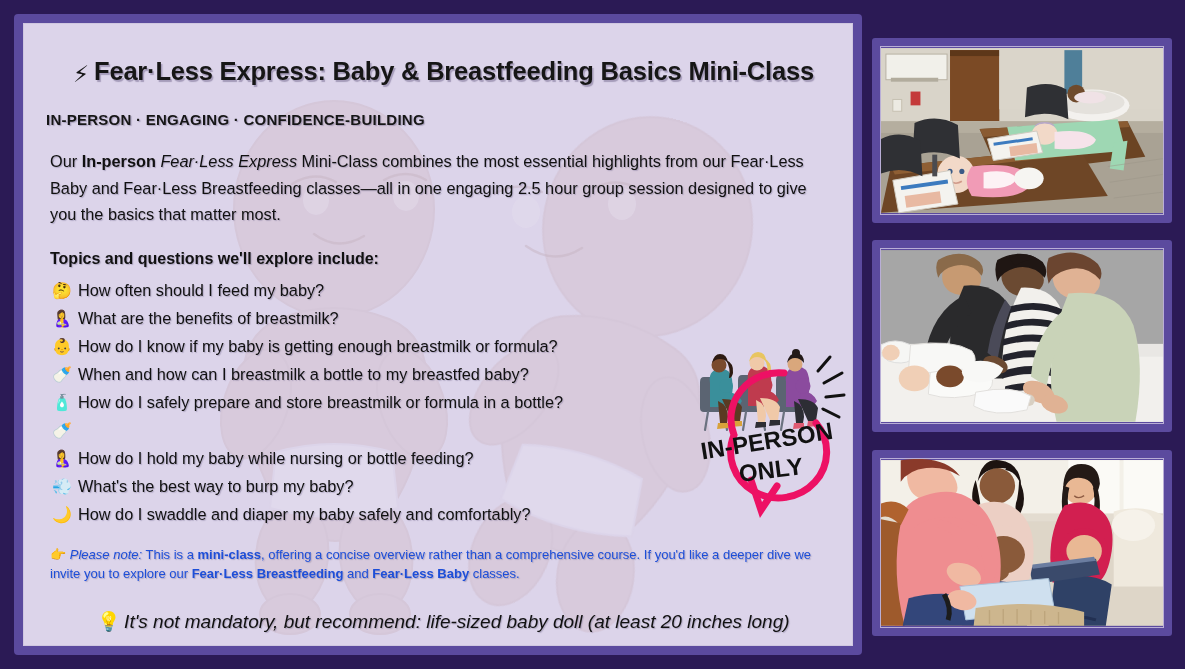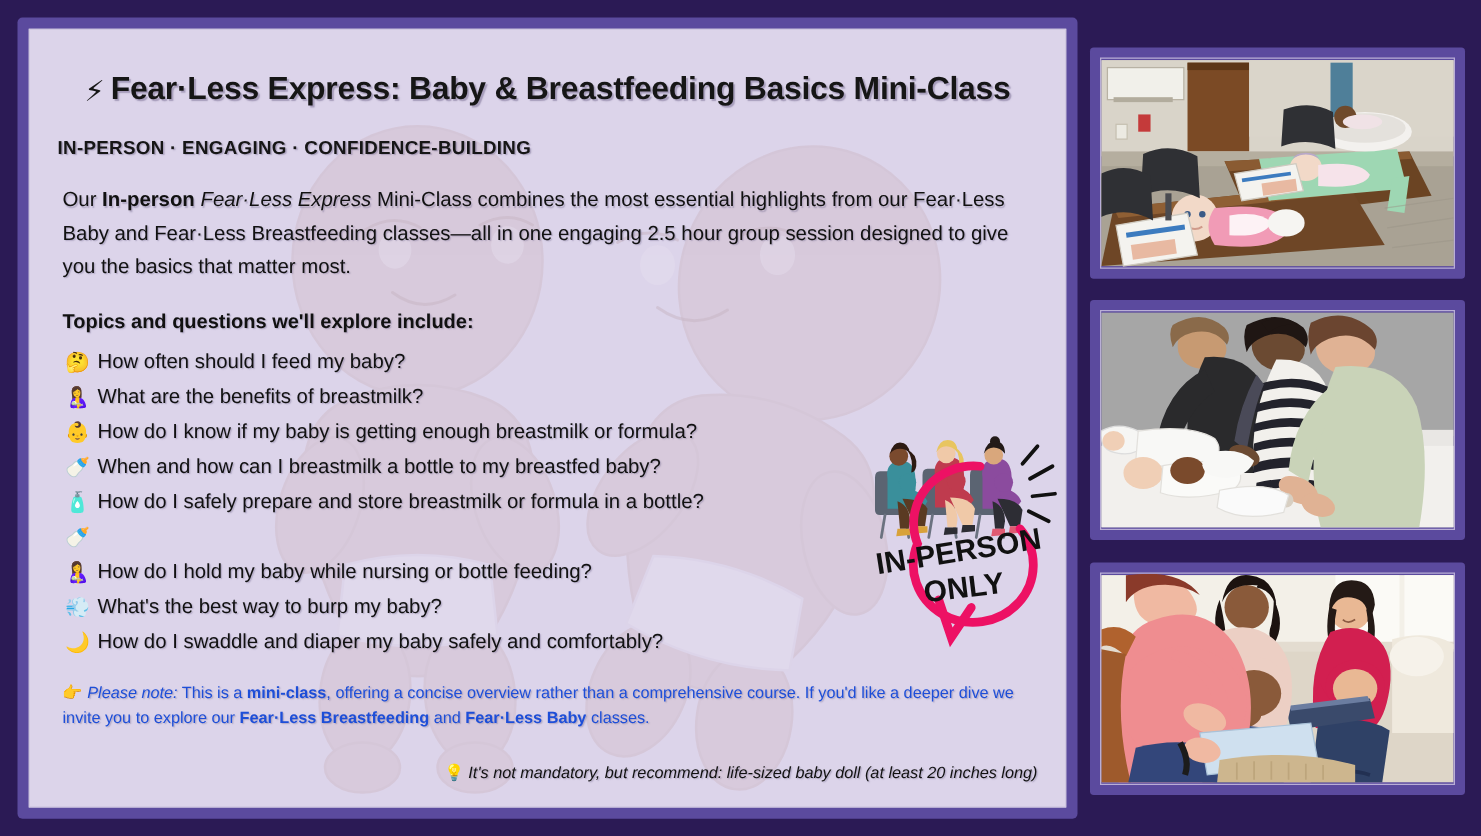--- a/index.html
+++ b/index.html
@@ -19,21 +19,21 @@
   .card-inner{
     position:relative;width:100%;height:100%;
     background:#dcd4ea;border:1px solid #cfc7e0;
     box-sizing:border-box;overflow:hidden;
   }
 
   
   .watermark{position:absolute;inset:0;overflow:hidden;pointer-events:none;}
   .wm-svg{position:absolute;left:150px;top:60px;width:640px;height:560px;opacity:.34;}
 
-  .content{position:relative;z-index:3;padding:22px 22px 0 22px;box-sizing:border-box;height:100%;}
+  .content{position:relative;z-index:3;padding:22px 11px 0 22px;box-sizing:border-box;height:100%;}
 
   .title{
     text-align:center;font-size:25.5px;font-weight:bold;color:#161616;
     letter-spacing:-.2px;margin:11px 0 0 0;
     text-shadow:1.5px 1.5px 1px rgba(120,110,145,.55);
     white-space:nowrap;
   }
   .title .bolt{font-size:23px;vertical-align:-2px;margin-right:5px;text-shadow:none;}
   .subtitle{
     text-align:left;font-size:15px;font-weight:bold;color:#161616;
@@ -63,21 +63,21 @@
   }
 
   .note{
     font-size:13px;color:#1d4ed8;line-height:1.5;margin:16px 14px 0 4px;
     text-shadow:1px 1px 1px rgba(125,115,150,.45);
   }
   .note .emoji{font-family:"DejaVu Sans",sans-serif;text-shadow:none;}
   .note i{font-style:italic;}
   .note b{font-weight:bold;}
   .reco{
-    text-align:right;font-size:13px;font-style:italic;color:#111;
+    text-align:center;font-size:19px;font-style:italic;color:#111;
     margin:26px 0 0 0;
     text-shadow:1px 1px 1px rgba(125,115,150,.45);
   }
   .reco .emoji{font-style:normal;font-family:"DejaVu Sans",sans-serif;text-shadow:none;margin-right:3px;}
 
   
   .badge{position:absolute;right:6px;bottom:125px;width:150px;height:175px;z-index:4;}
 
   
   .photo-col{position:absolute;left:872px;top:18px;width:300px;height:634px;}

